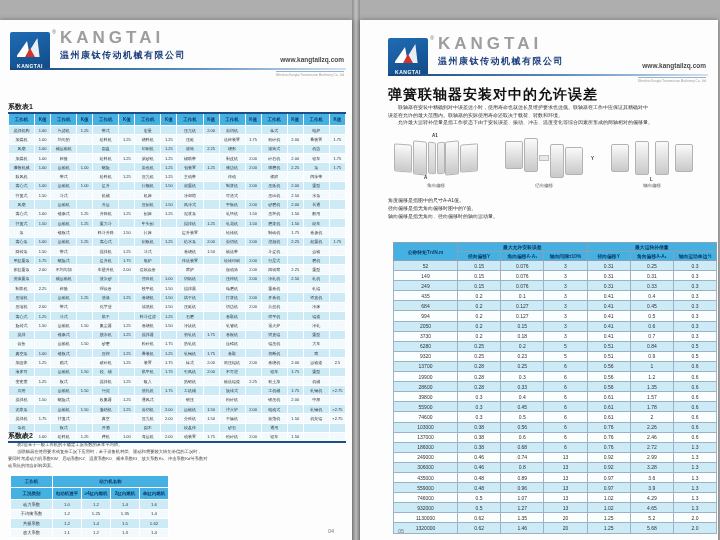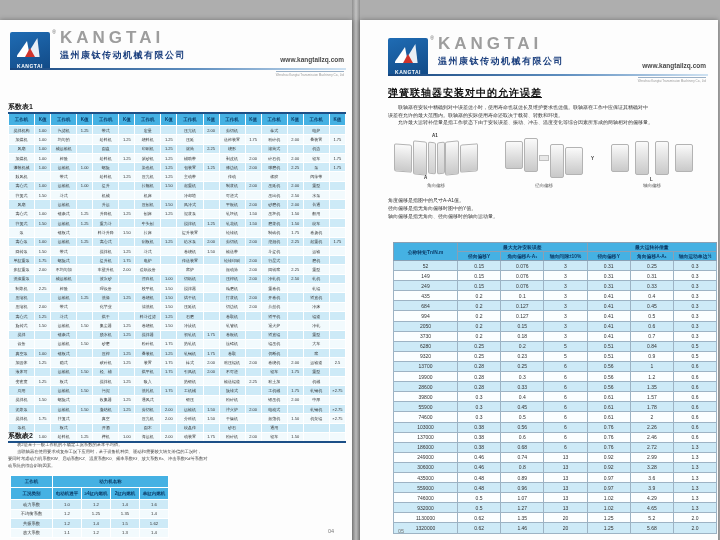--- a/index.html
+++ b/index.html
@@ -43,21 +43,21 @@
   .t2-wrap{position:absolute;left:10px;top:455px;}
   .t2{width:158px;border:1px solid #5c7b96;}
   .t2 th{background:#45b1e3;color:#0b3a66;font-size:4.5px;font-weight:bold;height:9px;border:1px solid #fff;}
   .t2 td{font-size:4.3px;color:#333;height:8.5px;text-align:center;border:1px solid #fff;padding:0;}
   .t2 tr:nth-child(odd) td{background:#cdeaf7;}
   .t2 tr:nth-child(even) td{background:#f2fafd;}
   .t2 col.c0{width:42px;} .t2 col.c{width:29px;}
   .pageno{position:absolute;top:508px;font-size:5.5px;color:#777;}
   .pn-left{left:328px;} .pn-right{left:38px;}
   
-  .r-title{position:absolute;left:28px;top:66px;font-size:10px;font-weight:bold;color:#111;letter-spacing:1px;text-decoration:underline;}
+  .r-title{position:absolute;left:28px;top:66px;font-size:14px;font-weight:bold;color:#111;letter-spacing:1px;}
   .r-para{position:absolute;left:28px;top:84px;width:308px;font-size:5px;color:#333;line-height:7.5px;text-align:justify;}
   .r-para .ind{text-indent:10px;}
   .diagrams{position:absolute;left:28px;top:116px;width:312px;display:flex;justify-content:space-between;}
   .diagram{position:relative;width:96px;height:52px;}
   .coupling{position:absolute;left:6px;right:6px;top:6px;bottom:14px;display:flex;align-items:center;justify-content:center;gap:1px;}
   .cp{background:linear-gradient(180deg,#fafafa,#dcdcdc 60%,#c9c9c9);border:1px solid #b3b3b3;border-radius:2px;}
   .hub{width:16px;height:26px;}
   .flange{width:12px;height:32px;}
   .disc{width:6px;height:30px;background:linear-gradient(180deg,#f0f0f0,#cfcfcf);}
   .tilt-l{transform:skewY(5deg);} .tilt-r{transform:skewY(-5deg);}

